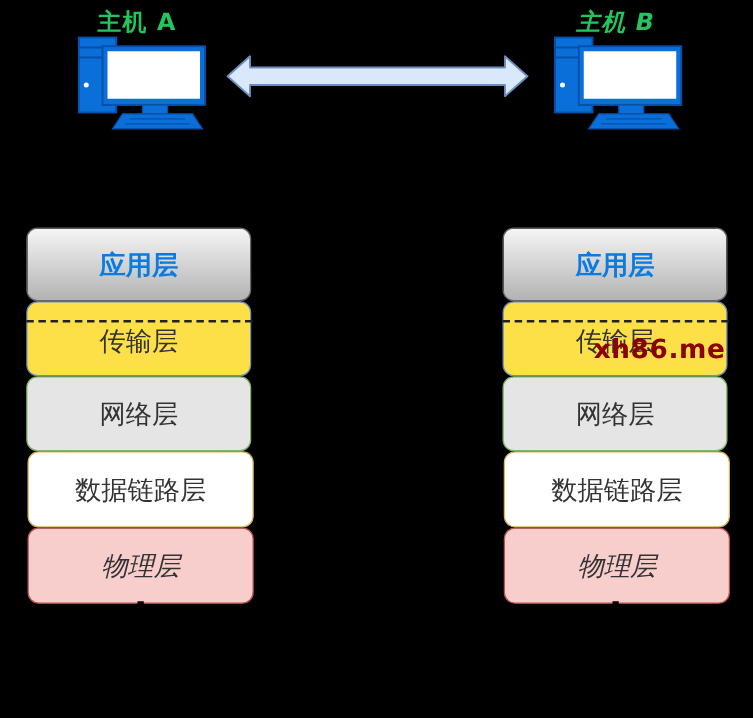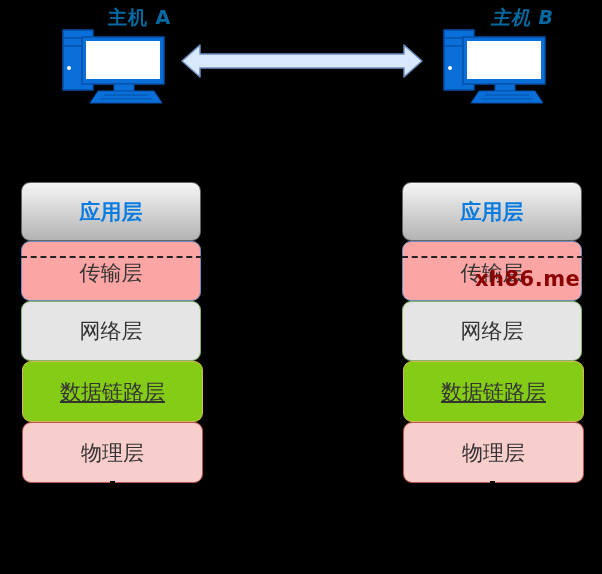--- a/index.html
+++ b/index.html
@@ -3,40 +3,40 @@
 <meta charset="utf-8">
 <style>
   html, body { margin: 0; padding: 0; }
   body {
     width: 602px; height: 574px; background: #000000;
     position: relative; overflow: hidden;
     font-family: "DejaVu Sans", "Liberation Sans", sans-serif;
   }
   .host-label {
     position: absolute; top: 5px; font-size: 19px; font-weight: bold;
-    color: #0369a1; letter-spacing: 1px; white-space: nowrap; margin-left: 30px;
+    color: #22c55e; letter-spacing: 1px; white-space: nowrap;
   }
   .computer { position: absolute; top: 28px; width: 104px; height: 76px; }
   .arrow { position: absolute; left: 180px; top: 44px; width: 244px; height: 34px; }
 
   .layer {
     position: absolute; box-sizing: border-box;
     border-radius: 9px; border: 1.5px solid;
     display: flex; align-items: center; justify-content: center;
     font-size: 21px; color: #333333;
   }
   .layer .txt { position: relative; z-index: 1; }
   .l-app {
     background: linear-gradient(#f5f5f5, #b3b3b3);
     border-color: #666666; color: #0a7be0; font-weight: bold;
   }
-  .l-trans { background: #fca5a5; border-color: #6c8ebf; }
+  .l-trans { background: #fde047; border-color: #6c8ebf; }
   .l-net { background: #e5e5e5; border-color: #82b366; }
-  .l-link { background: #84cc16; border-color: #d6b656; text-decoration: underline; }
-  .l-phys { background: #f8cecc; border-color: #b85450; }
+  .l-link { background: #ffffff; border-color: #d6b656; }
+  .l-phys { background: #f8cecc; border-color: #b85450; font-style: italic; }
 
   .dashed {
     position: absolute; height: 0; border-top: 2px dashed #222222; z-index: 2;
   }
   .watermark {
     position: absolute; left: 475px; top: 267px; font-size: 21px; font-weight: bold;
     color: #8b0000; z-index: 3; letter-spacing: 0.5px;
     font-family: "DejaVu Sans", sans-serif;
   }
   .tick { position: absolute; width: 5px; height: 3px; background: #000; z-index: 3; }

